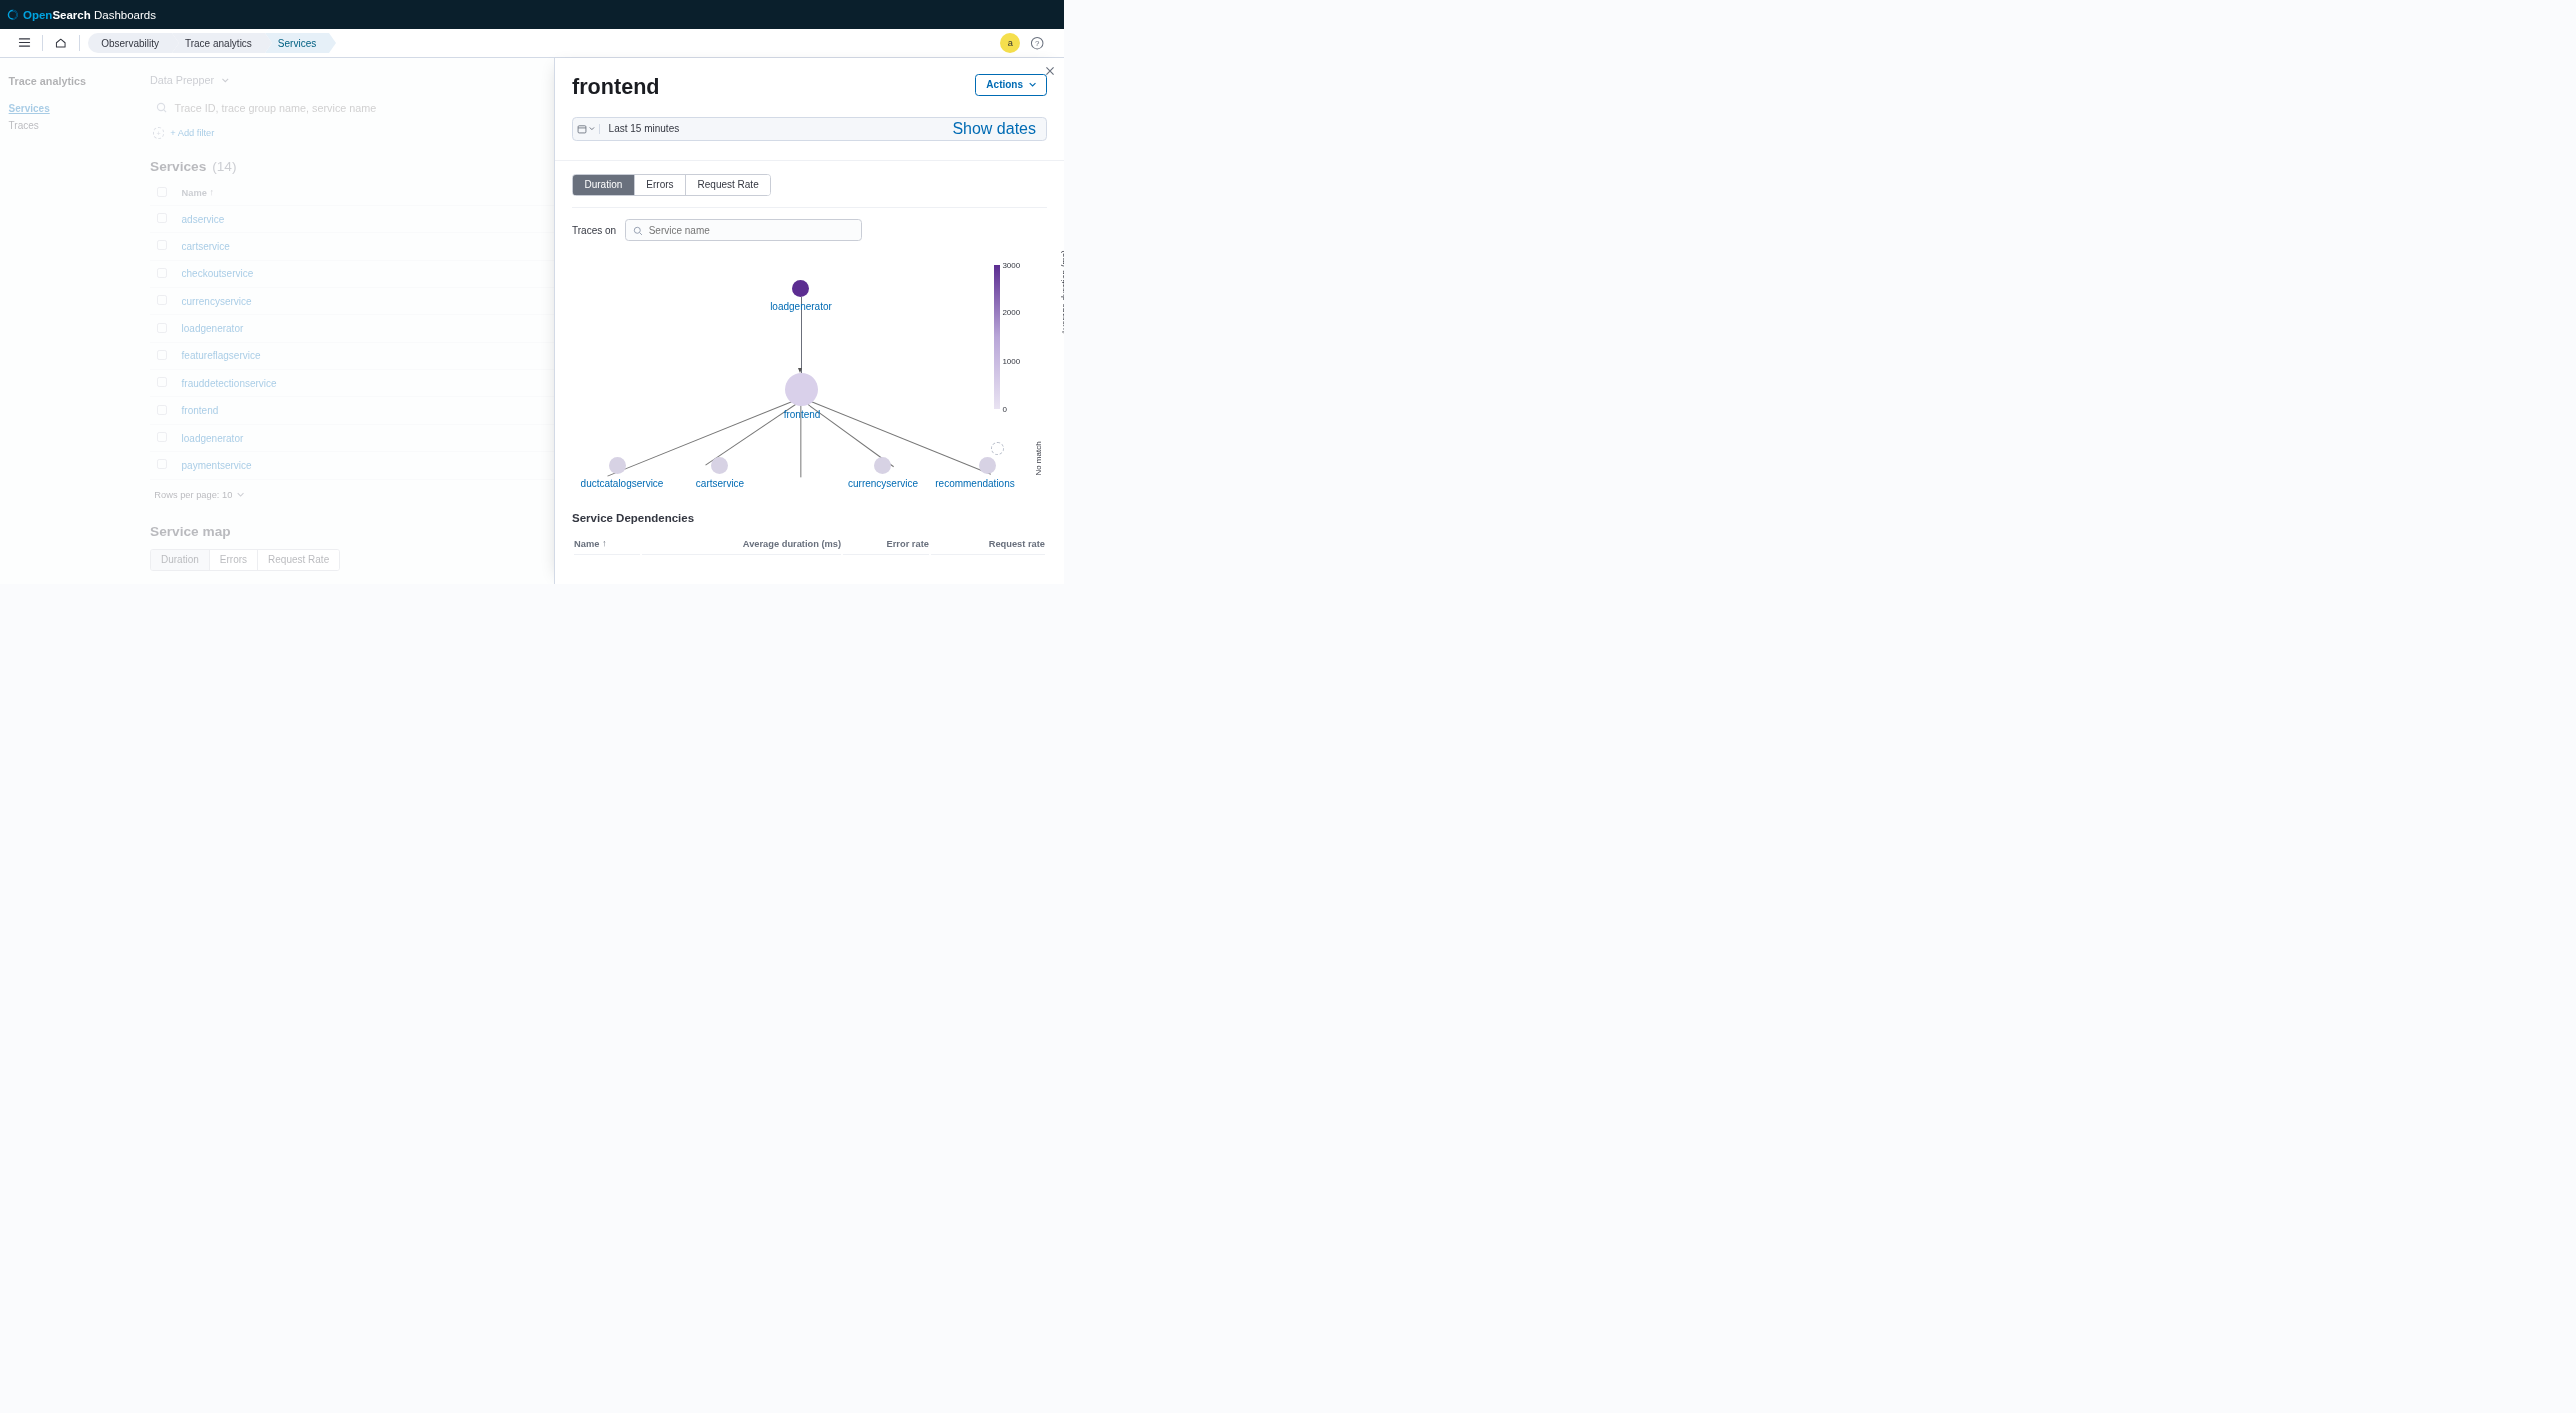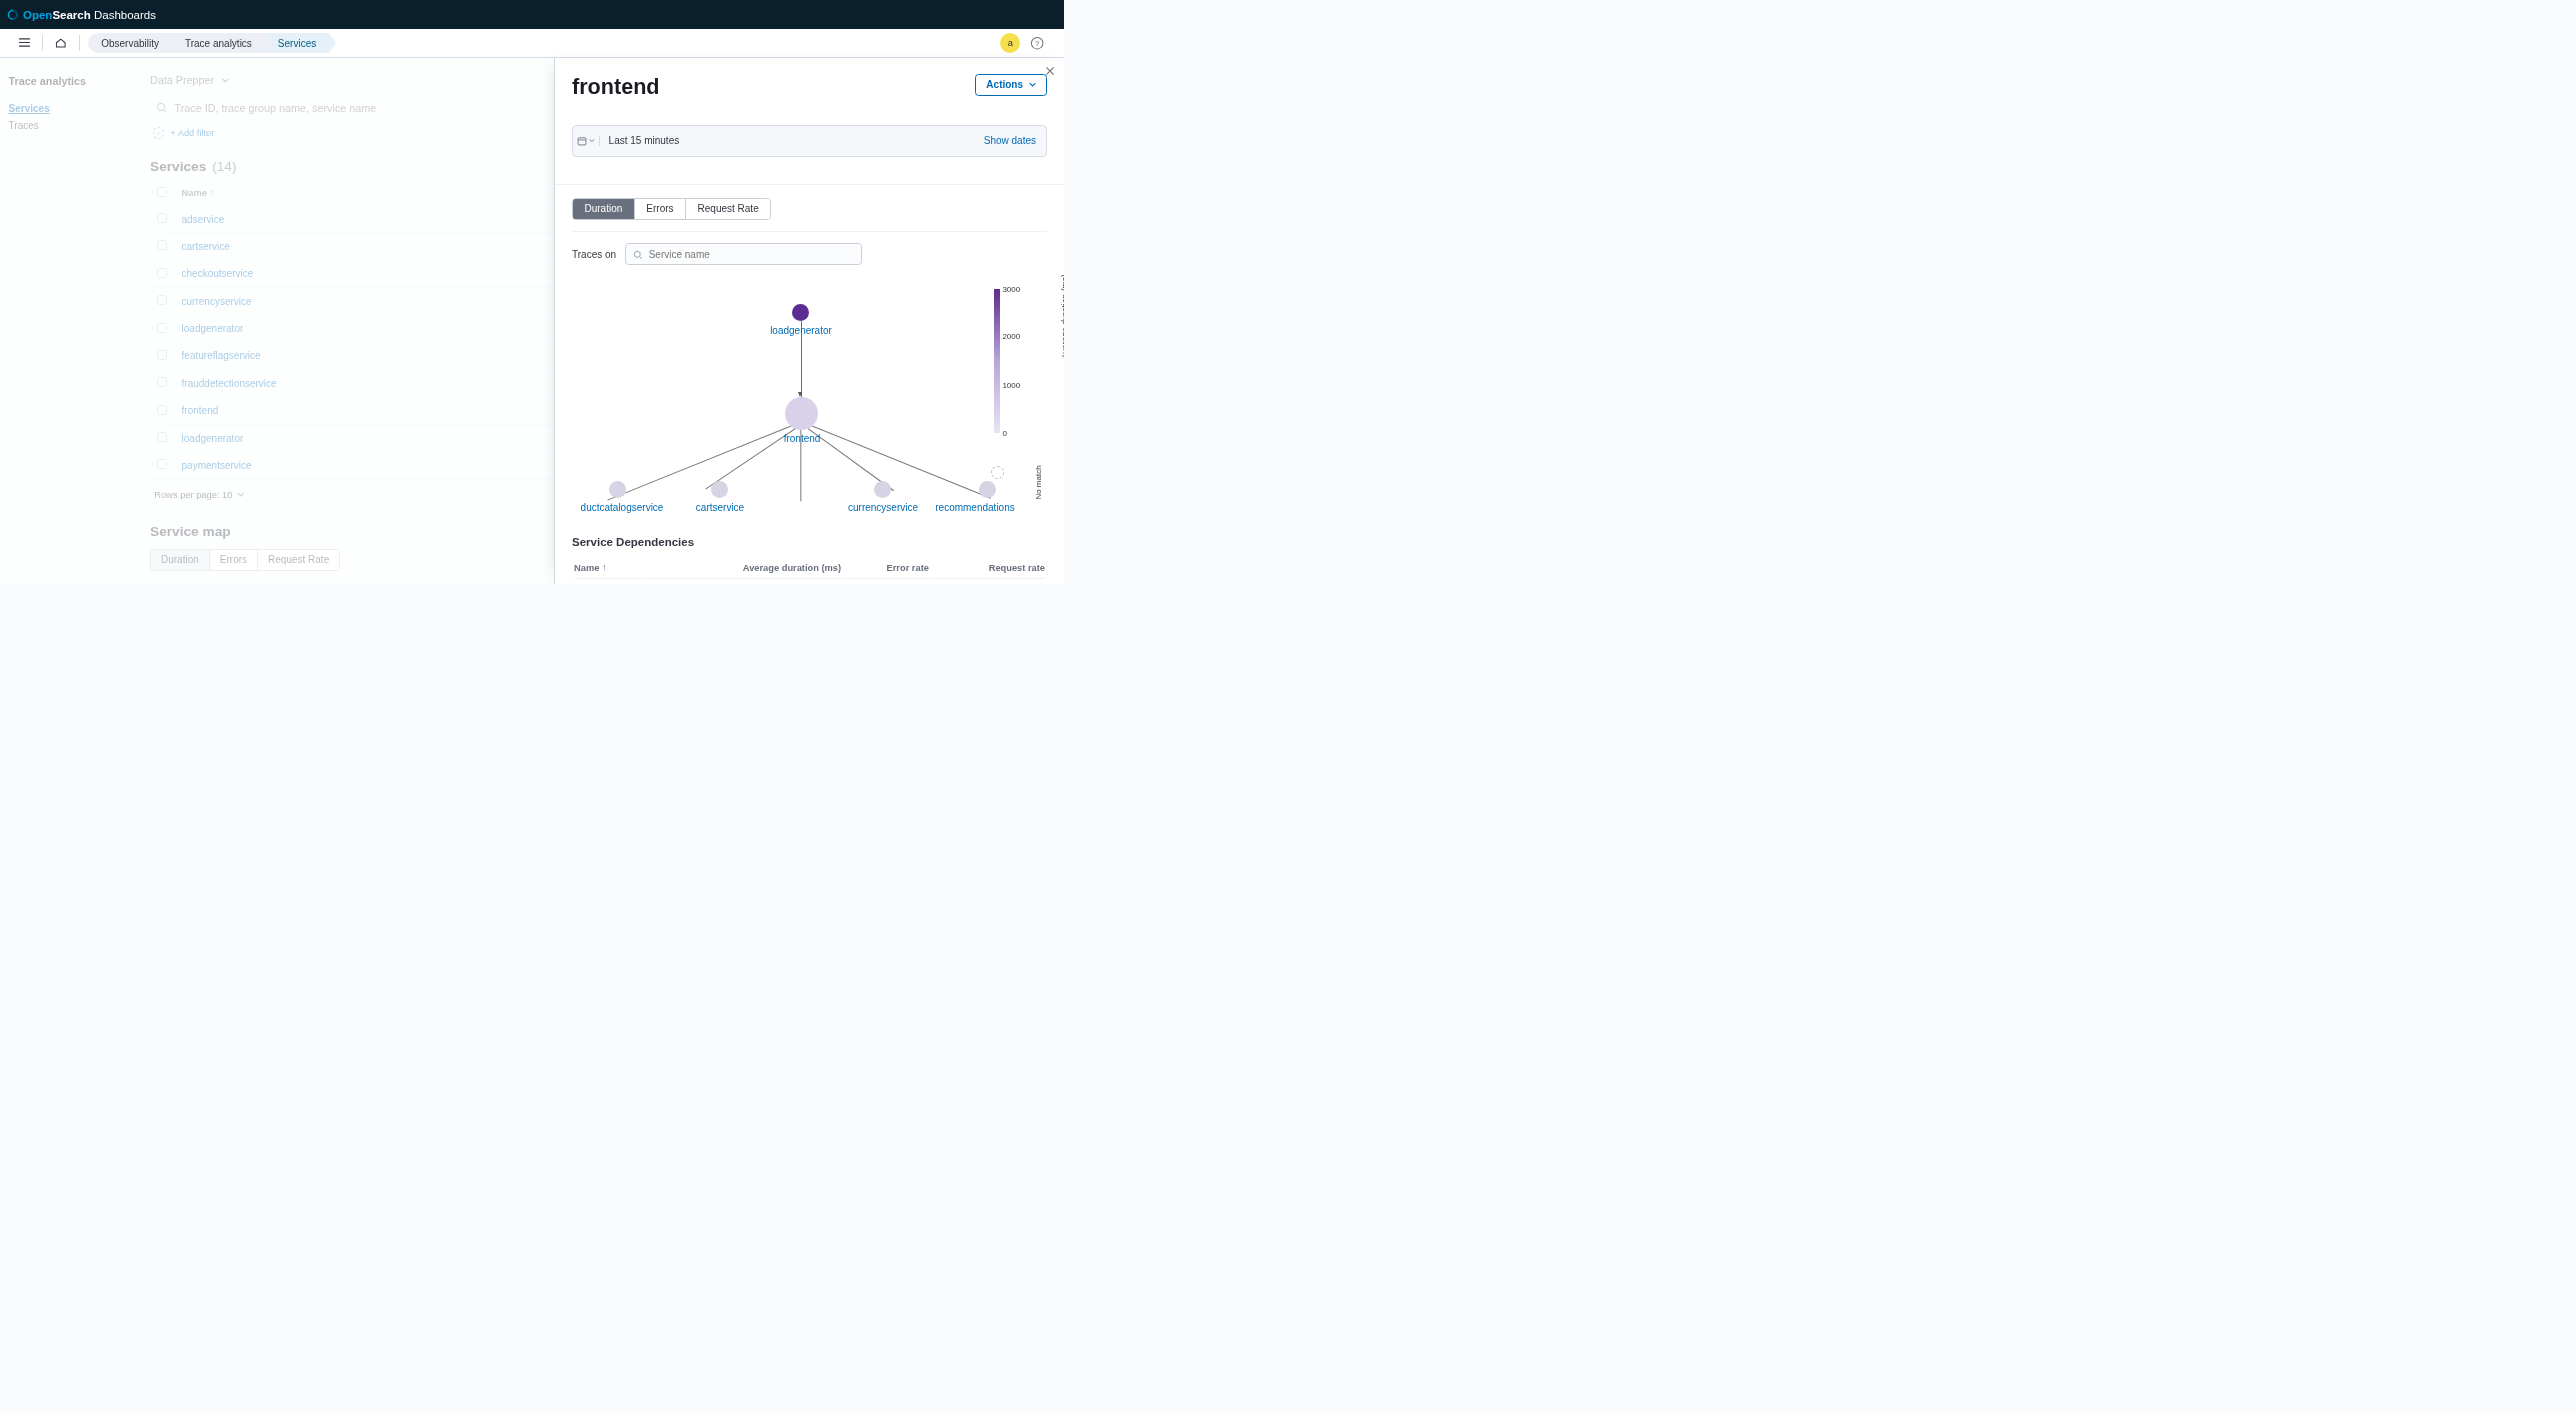--- a/index.html
+++ b/index.html
@@ -60,24 +60,24 @@
   .toggl span { padding:4.3px 10px; background:#fff; color:#343741; border-right:0.7px solid #c9cdd6;}
   .toggl span:last-child { border-right:none;}
   .toggl span.active { background:#e9edf3; font-weight:500;}
 
   
   .flyout { position:absolute; top:0; right:0; bottom:0; width:510px; background:#fff; border-left:0.7px solid #d3dae6; z-index:5; display:flex; flex-direction:column; box-shadow:-4.3px 0 17px -8.6px rgba(0,0,0,0.2); }
   .flyout .close-x { position:absolute; top:4.3px; right:5.8px; width:17px; height:17px; color:#69707d; display:flex; align-items:center; justify-content:center; cursor:pointer;}
   .flyout-header { display:flex; align-items:flex-start; justify-content:space-between; padding:16px 17px 8.6px 17px; gap:8.6px;}
   .flyout-header h1 { font-size:21.6px; font-weight:700; color:#1a1c21;}
   .actions-btn { border:0.7px solid #006bb4; color:#006bb4; background:#fff; padding:4.3px 10px; border-radius:3.6px; font-size:10px; font-weight:600; display:flex; align-items:center; gap:5.8px;}
-  .timebox { display:flex; align-items:center; border:0.7px solid #d3dae6; background:#f5f7fa; border-radius:4.3px; height:32px; overflow:hidden; margin:16px 17px;}
+  .timebox { display:flex; align-items:center; border:0.7px solid #d3dae6; background:#f5f7fa; border-radius:4.3px; height:24px; overflow:hidden; margin:8px 17px;}
   .timebox .cal { width:27px; display:flex; align-items:center; justify-content:center; border-right:0.7px solid #d3dae6; color:#69707d;}
   .timebox .middle { padding:0 8.6px; font-size:10px; color:#343741; font-weight:500;}
-  .timebox .showdates { margin-left:auto; padding:0 10px; color:#006bb4; font-size:10px;}
+  .timebox .showdates { margin-left:auto; padding:0 10px; color:#006bb4; font-size:16px;}
   .flyout-body { border-top:0.7px solid #eef0f4; margin-top:11.5px; padding:13px 17px; overflow:auto; flex:1;}
   .tabs-det { display:inline-flex; border:0.7px solid #c9cdd6; border-radius:3.6px; overflow:hidden; font-size:10px;}
   .tabs-det span { padding:4.3px 11.5px; background:#fff; color:#343741; border-right:0.7px solid #c9cdd6; cursor:pointer;}
   .tabs-det span:last-child { border-right:none;}
   .tabs-det span.active { background:#69707d; color:#fff;}
   .fly-divider { height:0.7px; background:#eef0f4; margin:11.5px 0;}
   .focus-row { display:flex; align-items:center; gap:8.6px; font-size:10px;}
   .focus-row .lab { color:#343741; font-weight:500;}
   .focus-row .inp { flex:0 0 237px; max-width:237px; display:flex; align-items:flex-end; border:0.7px solid #c9cdd6; border-radius:3.6px; padding:4.3px 7.2px; gap:5.8px; color:#98a2b3; background:#fbfcfd;}
   .focus-row .inp input { border:none; background:transparent; outline:none; font-size:10px; flex:1;}

